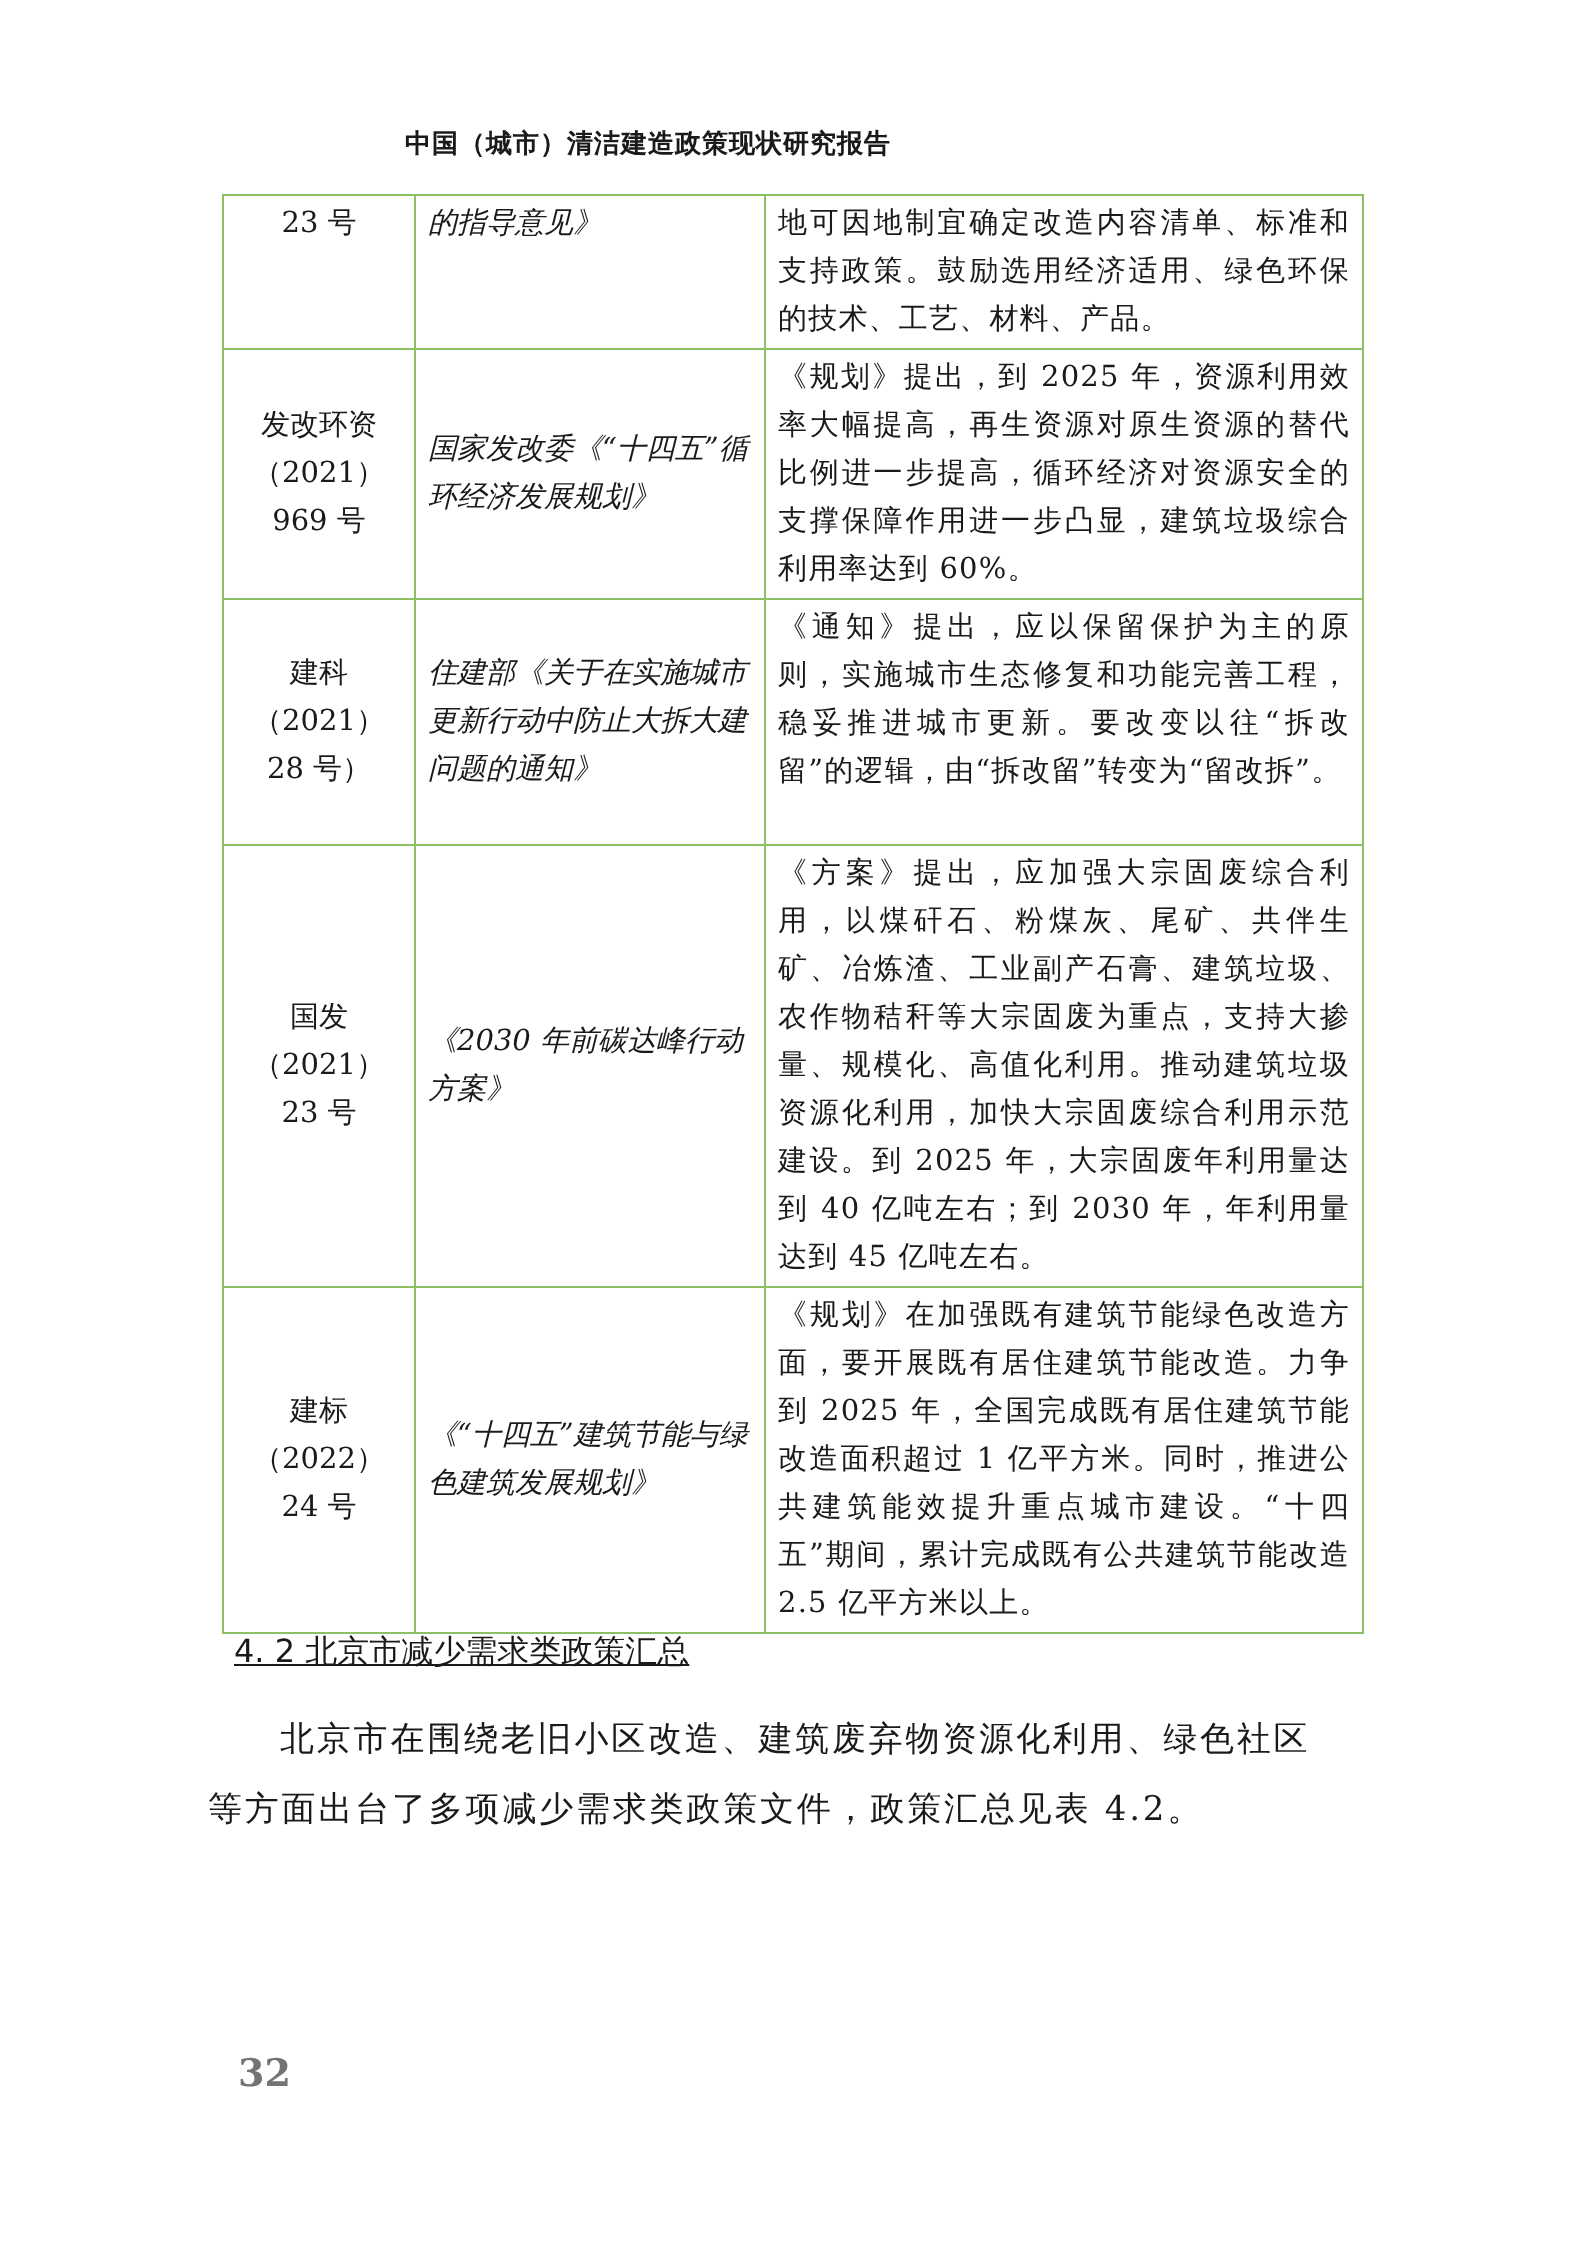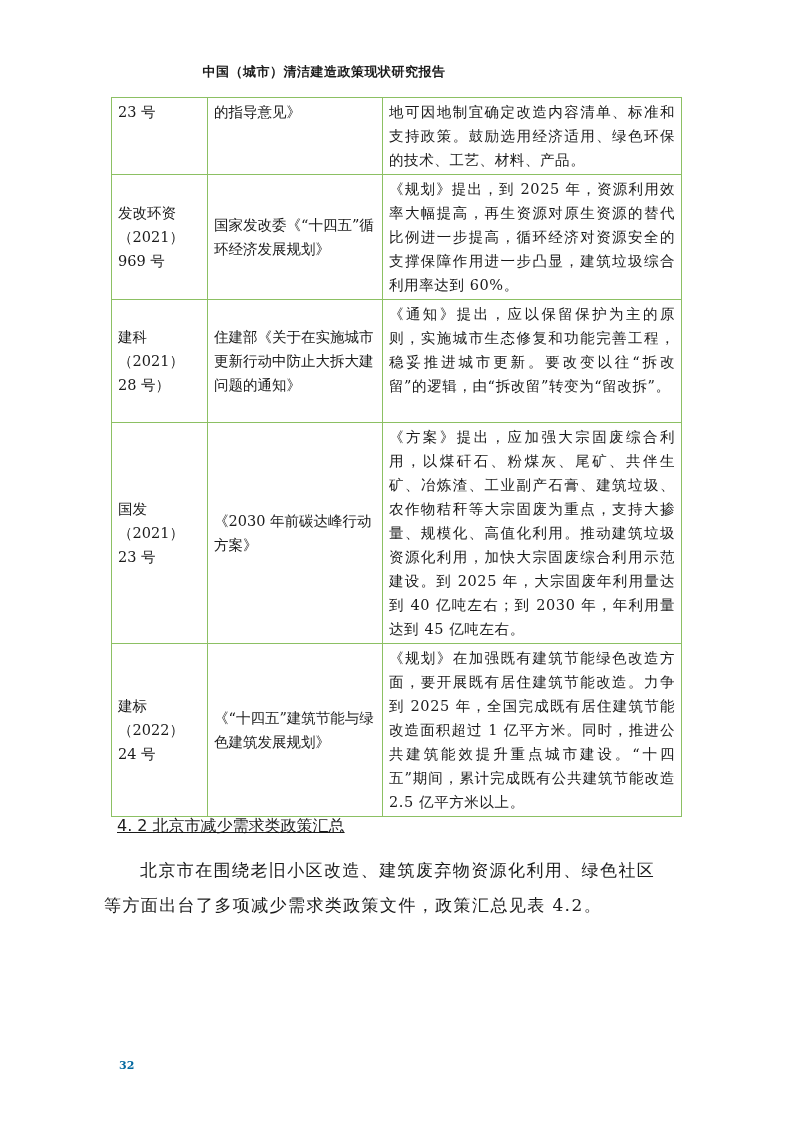--- a/index.html
+++ b/index.html
@@ -2,31 +2,31 @@
 <html><head>
 <meta charset="utf-8">
 <style>
   html, body { margin: 0; padding: 0; background: #ffffff; }
   body { width: 793px; height: 1122px; position: relative; overflow: hidden;
          font-family: "DejaVu Serif", "Liberation Serif", serif; color: #1a1a1a; }
   .page-header { position: absolute; top: 63px; left: 0; width: 648px; text-align: center;
          font-family: "DejaVu Sans", "Liberation Sans", sans-serif; font-weight: bold; font-size: 13px; letter-spacing: 0.5px; }
   table.policy { position: absolute; top: 97px; left: 111px; width: 570px; border-collapse: collapse; table-layout: fixed; }
   table.policy td { border: 1.5px solid #8cc063; vertical-align: top; font-size: 14.5px; line-height: 24px; padding: 2px 6px 2px 6px; }
-  table.policy td.c1 { width: 83px; text-align: left; }
-  table.policy td.c2 { width: 162px; }
+  table.policy td.c1 { width: 83px; text-align: center; }
+  table.policy td.c2 { width: 162px; font-style: italic; }
   table.policy td.c3 { width: 286px; text-align: justify; letter-spacing: 0.6px; margin-left: 40px; }
   td.mid { vertical-align: middle !important; }
   .cell-line { display: block; }
   .section-title { position: absolute; top: 816px; left: 117px; font-family: "DejaVu Sans", "Liberation Sans", sans-serif;
          font-size: 16px; font-weight: normal; text-decoration: underline; }
   .body-para { position: absolute; top: 853px; left: 104px; width: 565px; font-size: 17px; line-height: 35px; letter-spacing: 1.4px; }
   .body-para .indent { display: inline-block; width: 36px; }
-  .page-number { position: absolute; top: 1059px; left: 119px; font-family: "DejaVu Serif", "Liberation Serif", serif;
-         font-weight: bold; font-size: 11px; color: #0369a1; }
+  .page-number { position: absolute; top: 1026px; left: 119px; font-family: "DejaVu Serif", "Liberation Serif", serif;
+         font-weight: bold; font-size: 19px; color: #737373; }
 </style>
 </head>
 <body>
 
 <div class="page-header">中国（城市）清洁建造政策现状研究报告</div>
 
 <table class="policy">
   <tbody>
     <tr style="height:73px;">
       <td class="c1">

